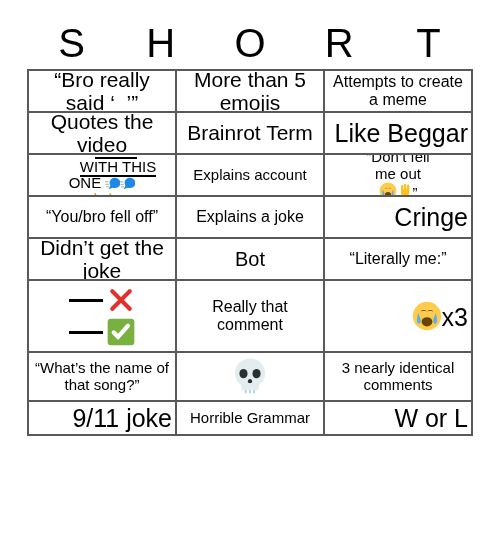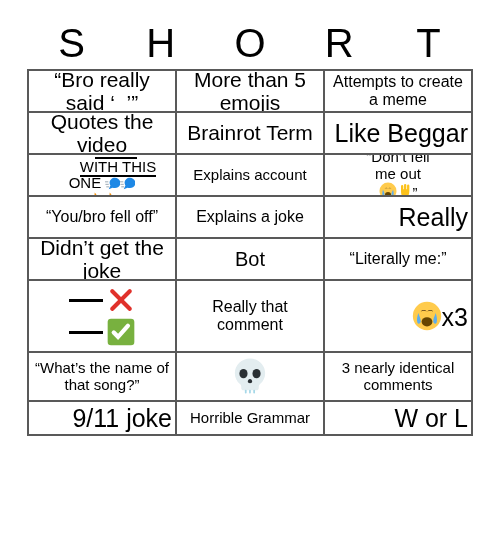--- a/index.html
+++ b/index.html
@@ -209,21 +209,21 @@
       </span>
     </div>
 
     <div class="cell fs-md">
       <span class="txt">“You/bro fell off”</span>
     </div>
     <div class="cell fs-md">
       <span class="txt">Explains a joke</span>
     </div>
     <div class="cell fs-xl">
-      <span class="txt">Really</span>
+      <span class="txt">Cringe</span>
     </div>
     <div class="cell fs-lg">
       <span class="txt">Didn’t get the joke</span>
     </div>
     <div class="cell fs-xxl">
       <span class="txt">Bot</span>
     </div>
 
     <div class="cell fs-md">
       <span class="txt">“Literally me:”</span>

